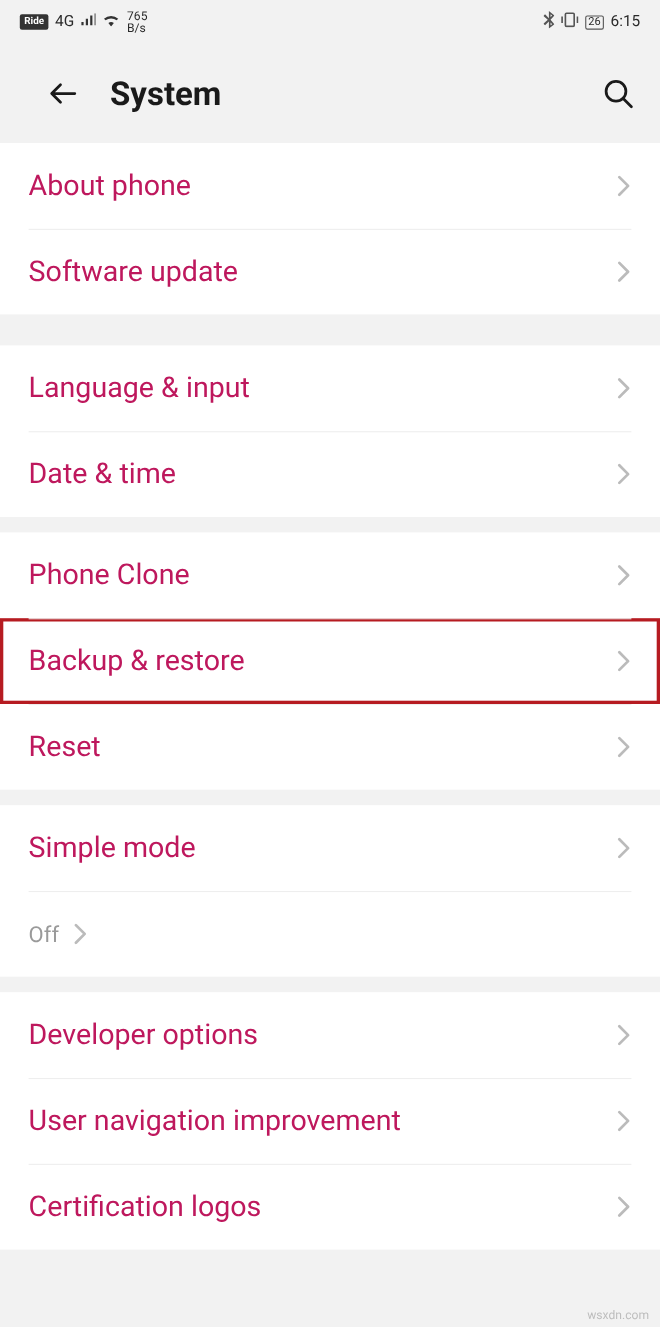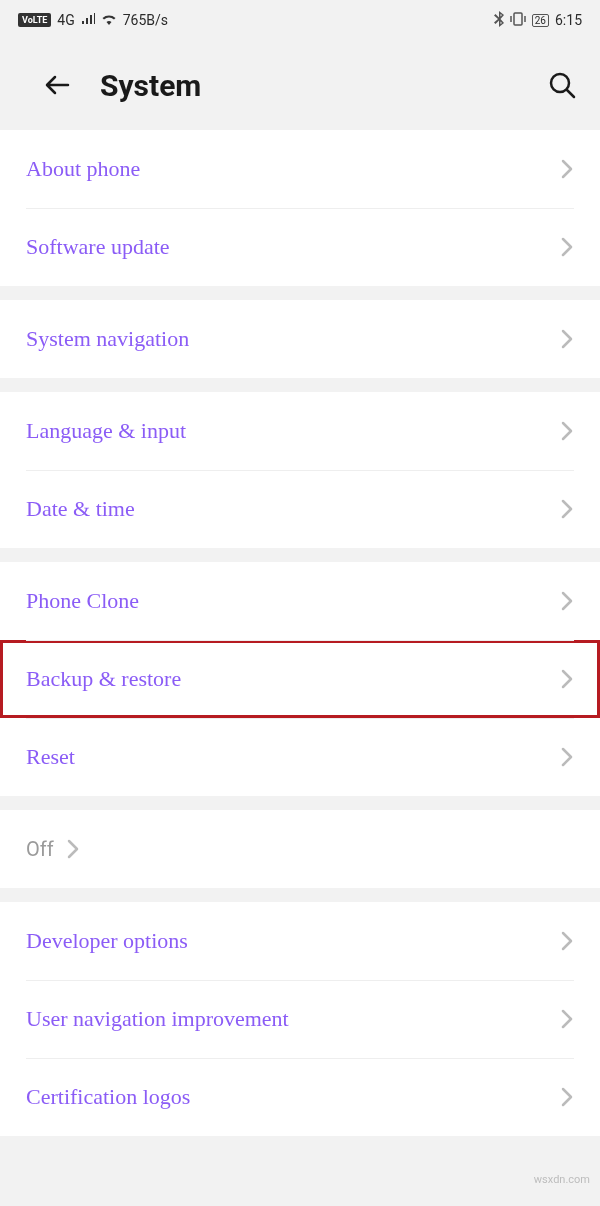--- a/index.html
+++ b/index.html
@@ -24,21 +24,21 @@
     .status-left, .status-right { display: flex; align-items: center; gap: 6px; }
     .volte-badge {
       background: #333;
       color: #fff;
       font-size: 9px;
       font-weight: 700;
       padding: 2px 4px;
       border-radius: 2px;
     }
     .signal-icon, .wifi-icon { font-size: 13px; }
-    .speed { font-size: 14px; line-height: 1; display: flex; flex-direction: row; }
+    .speed { font-size: 11px; line-height: 1; display: flex; flex-direction: column; }
     .header {
       height: 90px;
       background: #f2f2f2;
       display: flex;
       align-items: center;
       padding: 0 20px;
       gap: 24px;
       margin-left: 20px;
     }
     .back-btn { width: 36px; height: 36px; display: flex; align-items: center; justify-content: center; cursor: pointer; }
@@ -56,41 +56,41 @@
     }
     .row + .row::before {
       content: "";
       position: absolute;
       top: 0;
       left: 26px;
       right: 26px;
       height: 1px;
       background: #eee;
     }
-    .row-label { font-size: 22px; color: #8b5cf6; flex: 1; font-family: Liberation Serif, serif; }
+    .row-label { font-size: 26px; color: #be185d; flex: 1; }
     .row-value { font-size: 20px; color: #9a9a9a; margin-right: 12px; }
     .chevron { color: #bbb; display: flex; align-items: center; }
     .highlight {
       outline: 3px solid #b61b21;
       outline-offset: -3px;
     }
     .watermark {
       position: absolute;
-      bottom: 20px;
+      bottom: 4px;
       right: 10px;
       font-size: 11px;
       color: #bdbdbd;
     }
   </style>
 </head>
 <body>
 
 <div class="status-bar">
   <div class="status-left">
-    <span class="volte-badge">VoLTE</span>
+    <span class="volte-badge">Ride</span>
     <span>4G</span>
     <span class="signal-icon">
       <svg width="14" height="12" viewBox="0 0 14 12">
           <path d="M1 11h2V8H1v3zm4 0h2V5H5v6zm4 0h2V2H9v9zm4 0h1V0h-1v11z" fill="#333"></path>
         </svg>
     </span>
     <span class="wifi-icon">
       <svg width="16" height="12" viewBox="0 0 16 12">
           <path d="M8 12L10.5 9A4 4 0 005.5 9L8 12zM3 6.5A8 8 0 0113 6.5L14.5 5A10 10 0 001.5 5L3 6.5z" fill="#333"></path>
         </svg>
@@ -147,30 +147,20 @@
       <div class="row">
         <span class="row-label">Software update</span>
         <span class="chevron">
           <svg width="14" height="24" viewBox="0 0 14 24">
             <path d="M3 4l8 8-8 8" stroke="#bbb" stroke-width="2.5" fill="none" stroke-linecap="round" stroke-linejoin="round"></path>
           </svg>
         </span>
       </div>
     </div>
     <div class="section-gap"></div>
-    <div class="group">
-      <div class="row">
-        <span class="row-label">System navigation</span>
-        <span class="chevron">
-          <svg width="14" height="24" viewBox="0 0 14 24">
-            <path d="M3 4l8 8-8 8" stroke="#bbb" stroke-width="2.5" fill="none" stroke-linecap="round" stroke-linejoin="round"></path>
-          </svg>
-        </span>
-      </div>
-    </div>
     <div class="section-gap"></div>
     <div class="group">
       <div class="row">
         <span class="row-label">Language &amp; input</span>
         <span class="chevron">
           <svg width="14" height="24" viewBox="0 0 14 24">
             <path d="M3 4l8 8-8 8" stroke="#bbb" stroke-width="2.5" fill="none" stroke-linecap="round" stroke-linejoin="round"></path>
           </svg>
         </span>
       </div>
@@ -206,20 +196,28 @@
         <span class="chevron">
           <svg width="14" height="24" viewBox="0 0 14 24">
             <path d="M3 4l8 8-8 8" stroke="#bbb" stroke-width="2.5" fill="none" stroke-linecap="round" stroke-linejoin="round"></path>
           </svg>
         </span>
       </div>
     </div>
     <div class="section-gap"></div>
     <div class="group">
       <div class="row">
+        <span class="row-label">Simple mode</span>
+        <span class="chevron">
+          <svg width="14" height="24" viewBox="0 0 14 24">
+            <path d="M3 4l8 8-8 8" stroke="#bbb" stroke-width="2.5" fill="none" stroke-linecap="round" stroke-linejoin="round"></path>
+          </svg>
+        </span>
+      </div>
+      <div class="row">
         <span class="row-value">Off</span>
         <span class="chevron">
           <svg width="14" height="24" viewBox="0 0 14 24">
             <path d="M3 4l8 8-8 8" stroke="#bbb" stroke-width="2.5" fill="none" stroke-linecap="round" stroke-linejoin="round"></path>
           </svg>
         </span>
       </div>
     </div>
     <div class="section-gap"></div>
     <div class="group">

